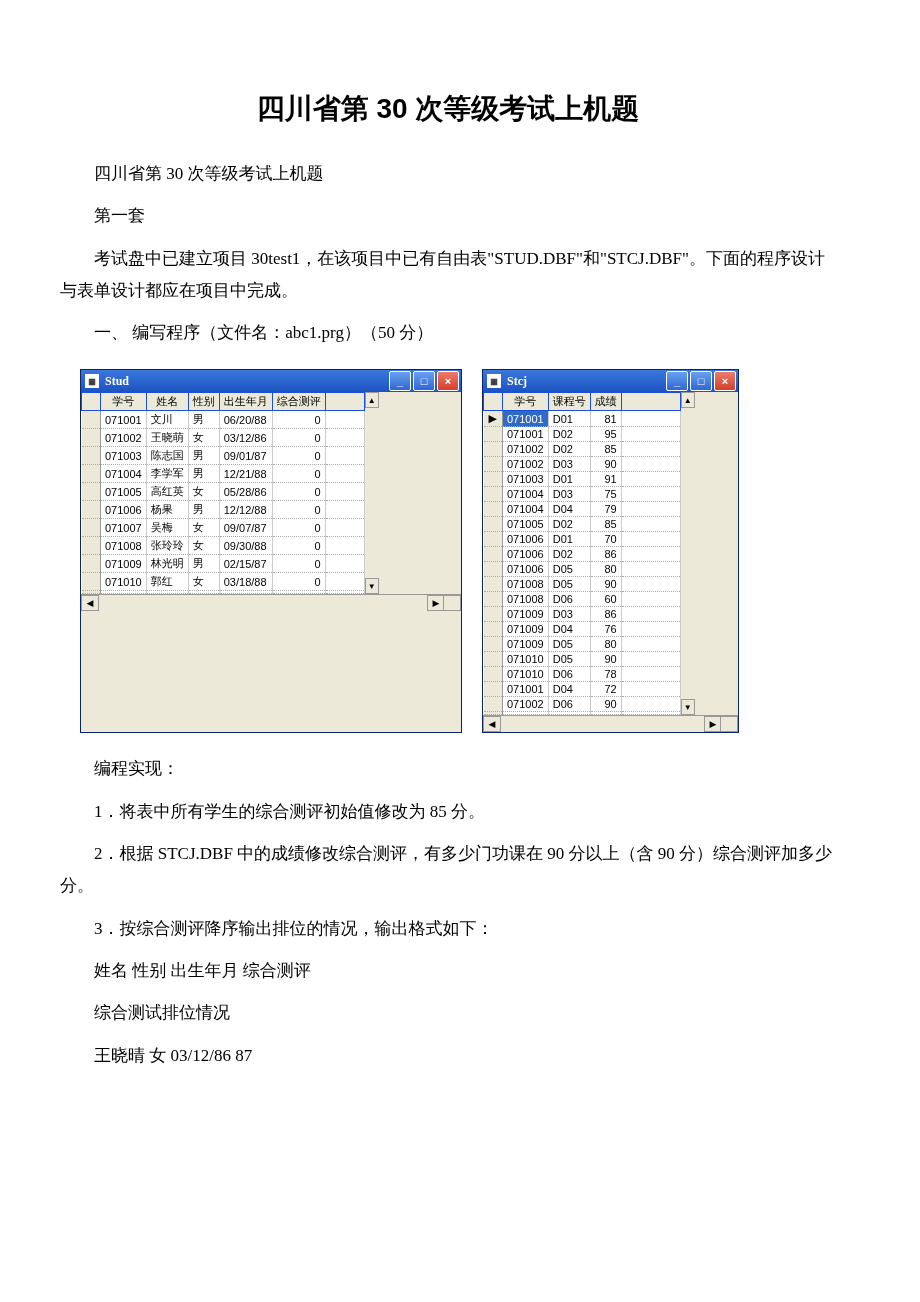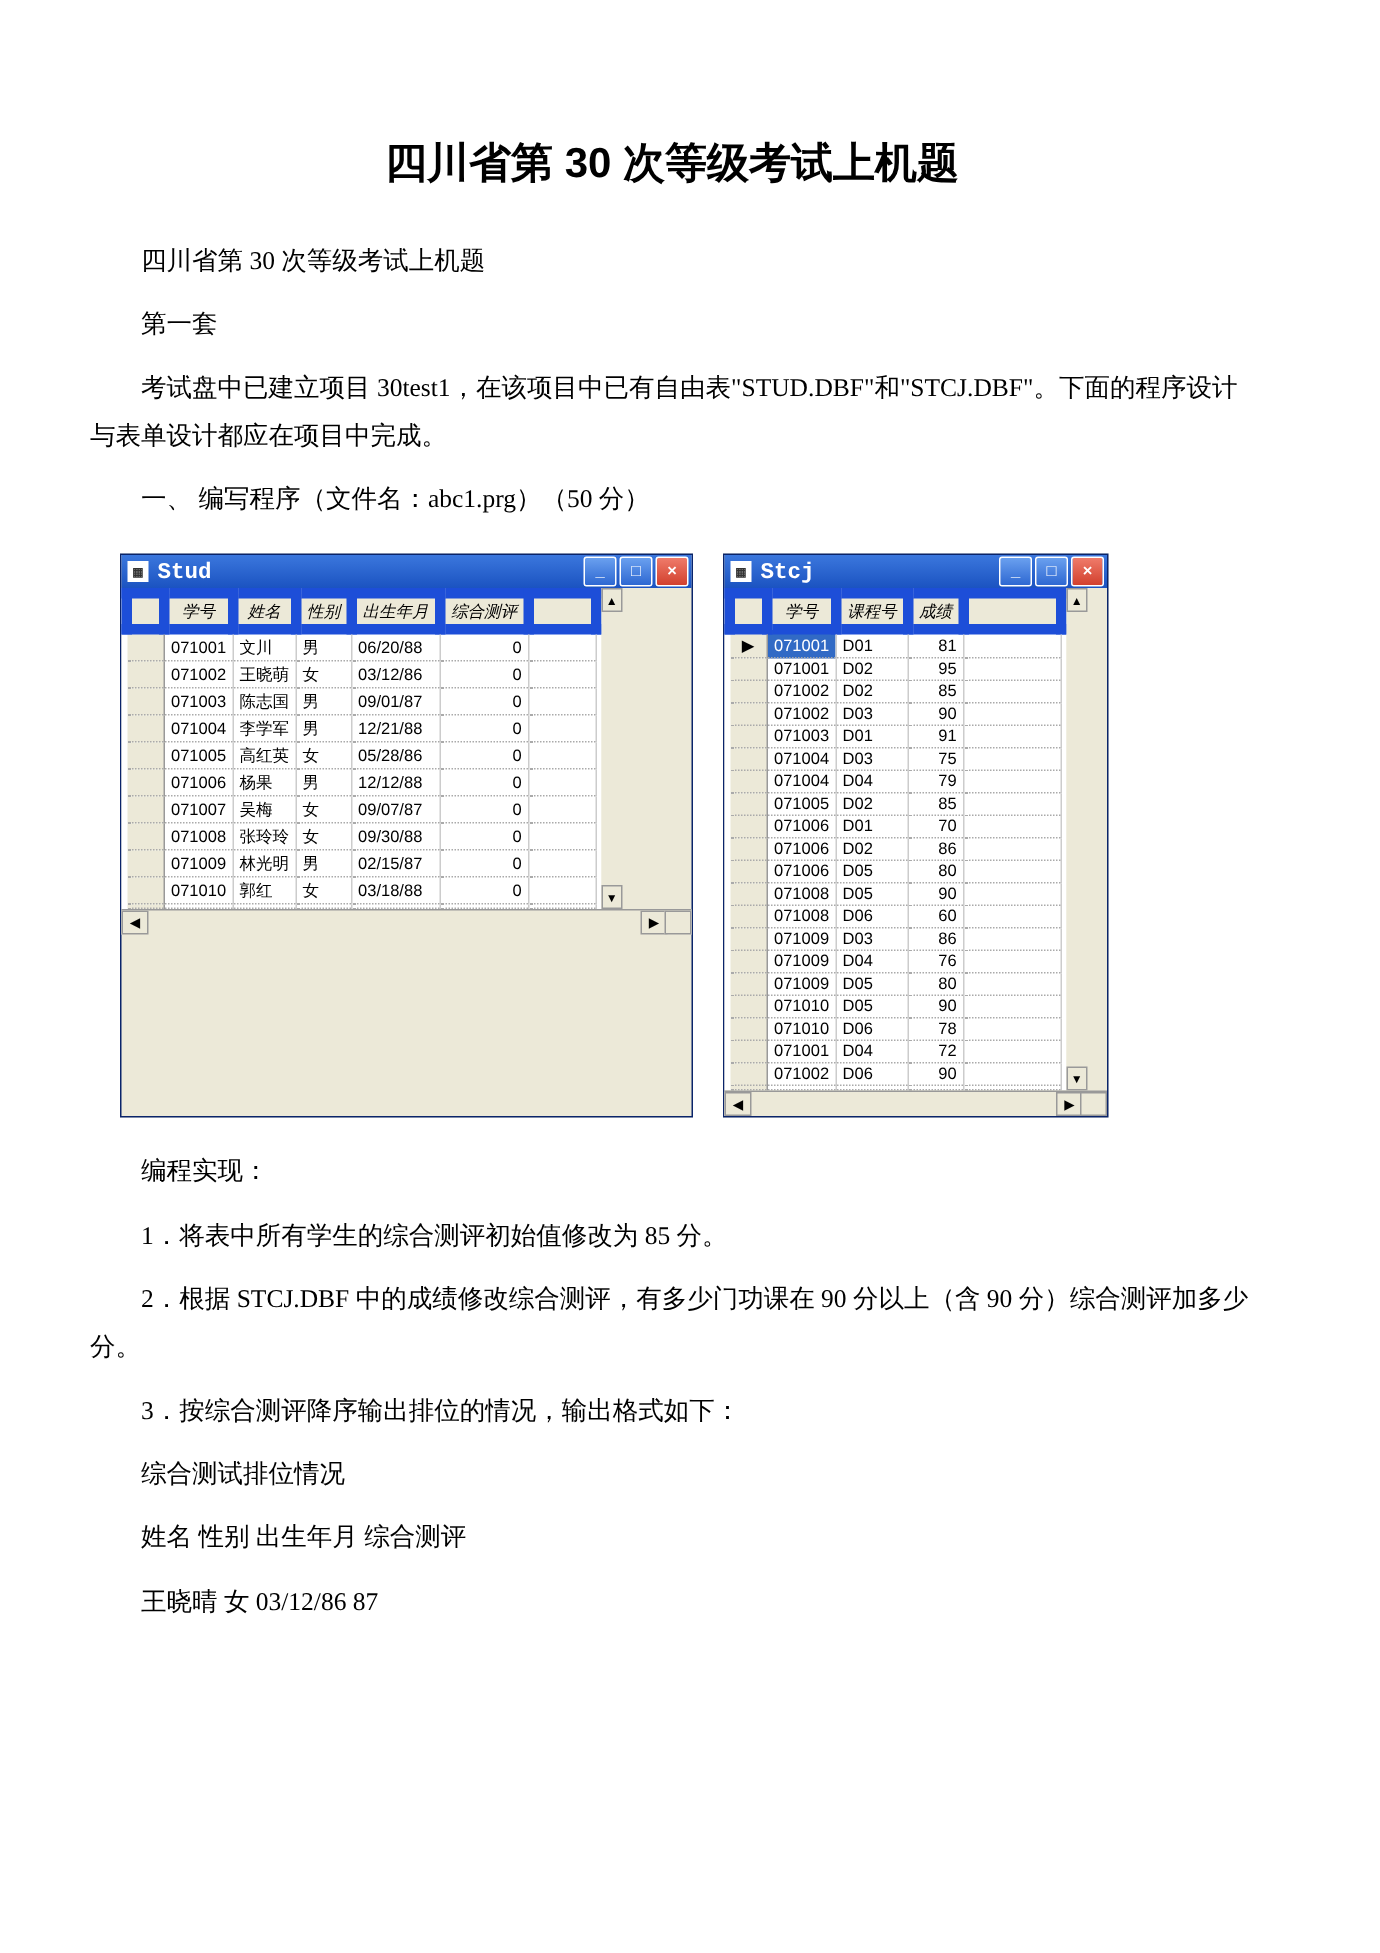--- a/index.html
+++ b/index.html
@@ -58,22 +58,22 @@
     background: #fff;
     margin-right: 6px;
     display: inline-flex;
     align-items: center;
     justify-content: center;
     font-size: 8px;
     color: #333;
   }
   .titlebar .title-text {
     flex: 1;
-    font-family: Liberation Mono, monospace;
-    font-size: 15px;
+    font-family: Liberation Serif, serif;
+    font-size: 12px;
     color: #fff;
   }
   .titlebar .ctrls {
     display: flex;
     gap: 2px;
   }
   .titlebar .ctrl {
     width: 20px; height: 18px;
     display: inline-flex;
     align-items: center; justify-content: center;
@@ -89,27 +89,26 @@
   }
   .grid {
     background: #fff;
   }
   .grid table {
     border-collapse: collapse;
     font-size: 11px;
   }
   .grid th {
     background: #ece9d8;
-    border: 7px solid #1d4ed8;
+    border: 1px solid #1d4ed8;
     padding: 1px 4px;
     font-weight: normal;
     white-space: nowrap;
     text-align: center;
     min-width: 10px;
-    font-style: italic;
   }
   .grid td {
     border-bottom: 1px dotted #aaa;
     border-right: 1px solid #ccc;
     padding: 1px 4px;
     white-space: nowrap;
   }
   .grid td.sel {
     background: #ece9d8;
     border-right: 1px solid #999;
@@ -499,17 +498,17 @@
         <div class="corner"></div>
       </div>
     </div>
 
   </div>
 
   <p class="para">编程实现：</p>
   <p class="para">1．将表中所有学生的综合测评初始值修改为 85 分。</p>
   <p class="para">2．根据 STCJ.DBF 中的成绩修改综合测评，有多少门功课在 90 分以上（含 90 分）综合测评加多少分。</p>
   <p class="para">3．按综合测评降序输出排位的情况，输出格式如下：</p>
+  <p class="para">姓名 性别 出生年月 综合测评</p>
   <p class="para">综合测试排位情况</p>
-  <p class="para">姓名 性别 出生年月 综合测评</p>
   <p class="para">王晓晴 女 03/12/86 87</p>
 
 </div>
 
 </body></html>

